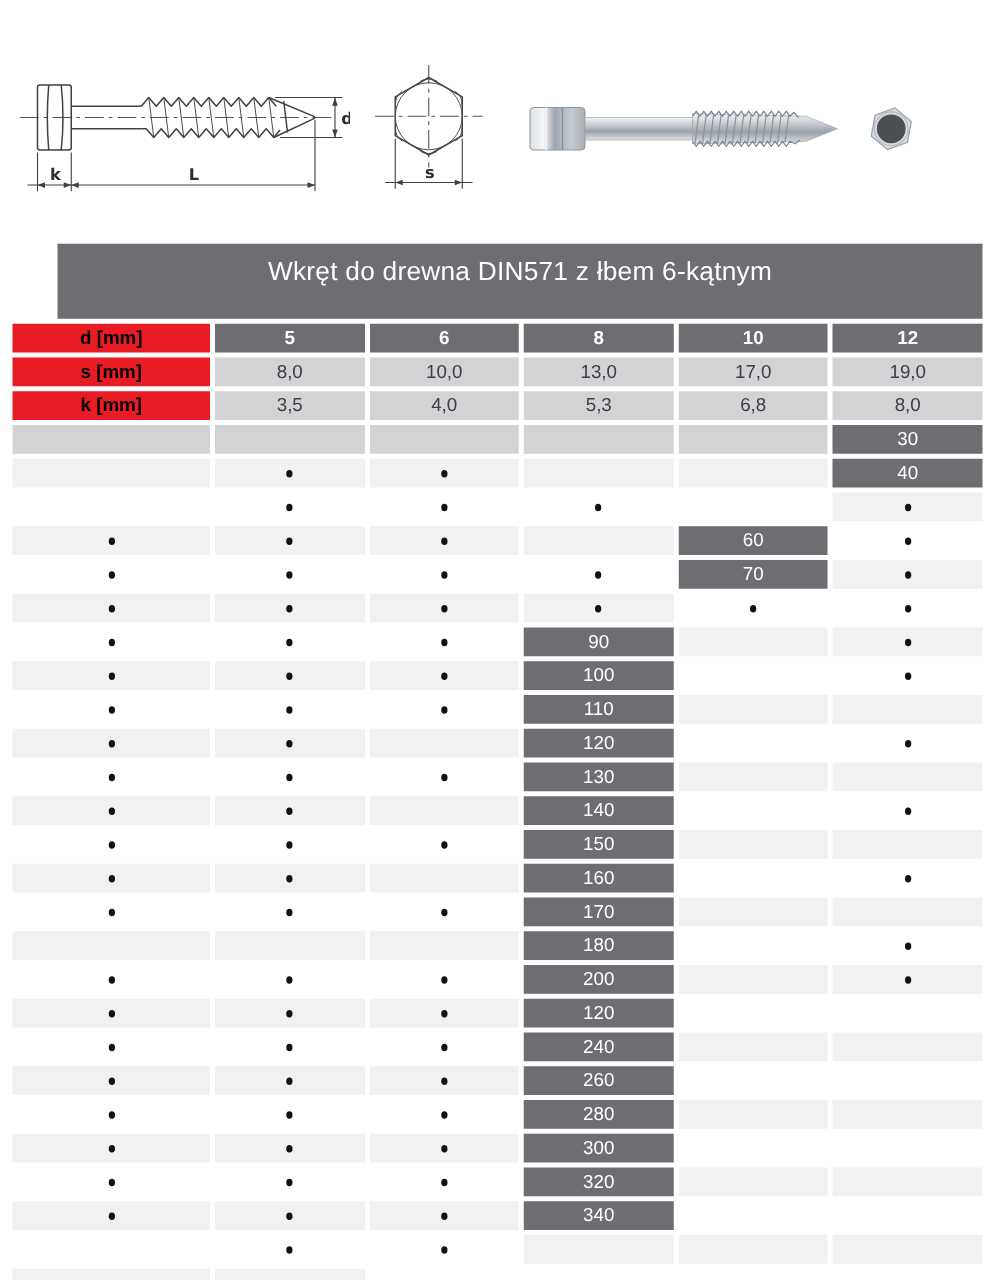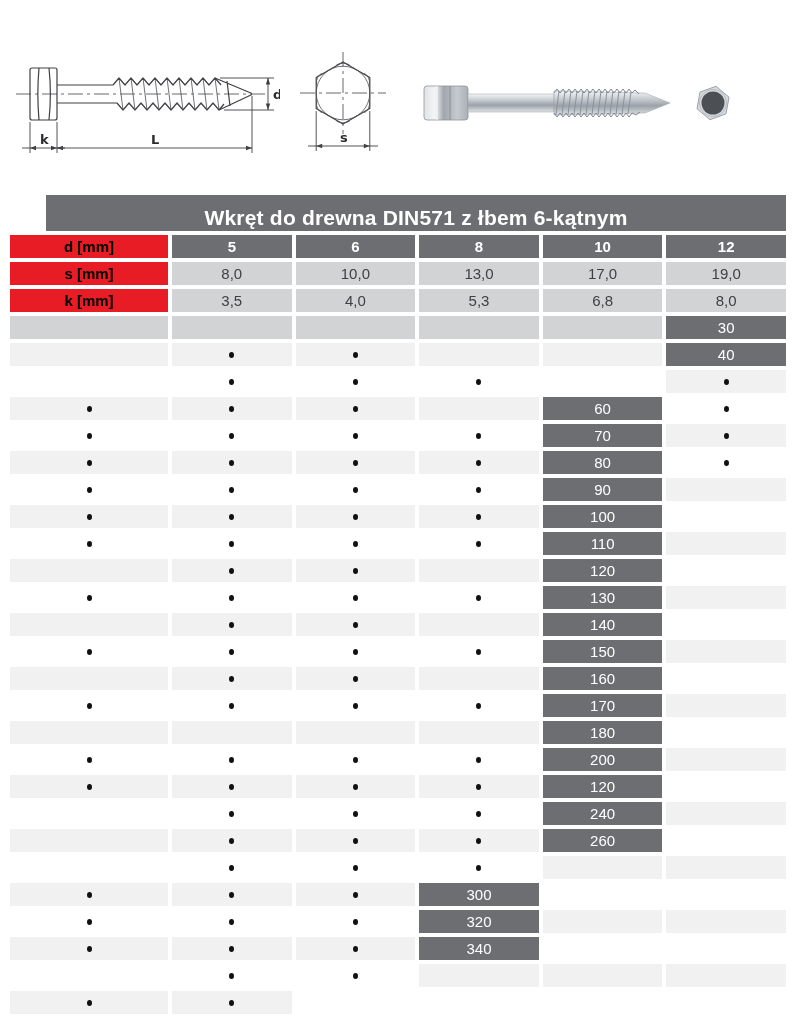--- a/index.html
+++ b/index.html
@@ -21,25 +21,25 @@
   .ln     { fill: none; stroke: #3f4043; stroke-width: 1.2; stroke-linejoin: round; }
   .lnthin { fill: none; stroke: #4a4d50; stroke-width: 0.8; }
   .dim    { fill: none; stroke: #3f4043; stroke-width: 0.9; }
   .cline  { fill: none; stroke: #55585b; stroke-width: 0.9; stroke-dasharray: 15 4 3 4; }
   .arrow  { fill: #3f4043; stroke: none; }
   .dimtxt { fill: #2b2d30; font-family: "DejaVu Sans", sans-serif; font-size: 13px; font-weight: bold; }
 
   
   .table-wrap { margin: 0 10px; }
   .table-title {
-    height: 36px; line-height: 45px;
+    height: 60px; line-height: 45px;
     background: var(--header-gray);
     color: var(--title-text);
     text-align: center;
-    font-size: 21px; font-weight: 700;
+    font-size: 21px; font-weight: 400;
     letter-spacing: 0.2px;
     margin-bottom: 4px;
     margin-left: 36px;
   }
   .grid {
     display: grid;
     grid-template-columns: 158px repeat(5, 1fr);
     gap: 4px;
   }
   .cell {
@@ -219,21 +219,20 @@
         </div>
         <div class="cell cell-stripe">
           <span class="dot"></span>
         </div>
         <div class="cell cell-stripe">
           <span class="dot"></span>
         </div>
         <div class="cell cell-stripe">
           <span class="dot"></span>
         </div>
-        <div class="cell cell-darklabel">80</div>
         <div class="cell cell-plain">
           <span class="dot"></span>
         </div>
         <div class="cell cell-plain">
           <span class="dot"></span>
         </div>
         <div class="cell cell-plain">
           <span class="dot"></span>
         </div>
         <div class="cell cell-plain">
@@ -405,20 +404,21 @@
         <div class="cell cell-plain"></div>
         <div class="cell cell-plain">
           <span class="dot"></span>
         </div>
         <div class="cell cell-plain">
           <span class="dot"></span>
         </div>
         <div class="cell cell-plain">
           <span class="dot"></span>
         </div>
+        <div class="cell cell-darklabel">280</div>
         <div class="cell cell-stripe"></div>
         <div class="cell cell-stripe"></div>
         <div class="cell cell-stripe">
           <span class="dot"></span>
         </div>
         <div class="cell cell-stripe">
           <span class="dot"></span>
         </div>
         <div class="cell cell-stripe">
           <span class="dot"></span>

